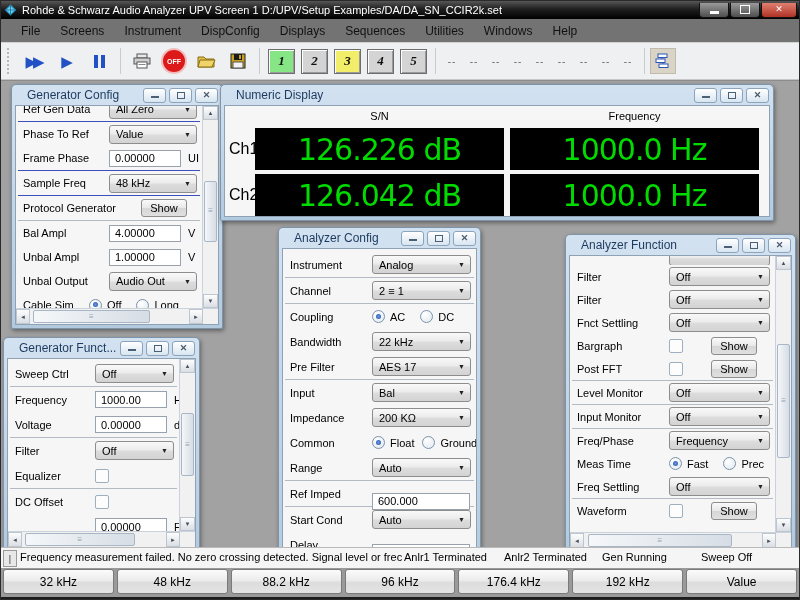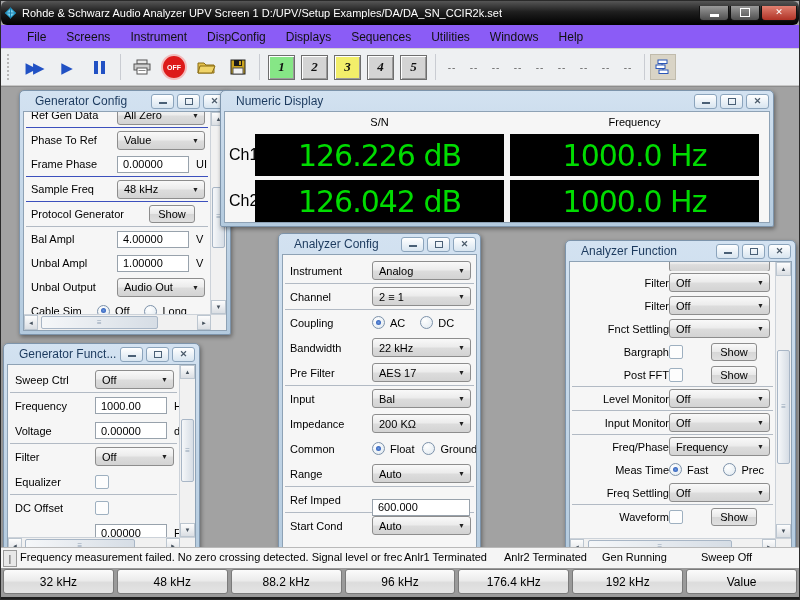--- a/index.html
+++ b/index.html
@@ -1,33 +1,33 @@
 <!DOCTYPE html>
 <html><head>
 <meta charset="utf-8">
 <style>
   html,body{margin:0;padding:0;background:#666;}
   #app{width:800px;height:600px;position:relative;font-family:"Liberation Sans",sans-serif;
        background:#a6a6a6;overflow:hidden;border:1px solid #2a2a2a;box-sizing:border-box;
        display:flex;flex-direction:column;}
   
-  .titlebar{height:24px;background:linear-gradient(#565656,#1f1f1f 45%,#000);display:flex;
-            align-items:center;padding:0 2px 0 3px;flex-shrink:0;border-radius:6px;}
+  .titlebar{height:18px;background:linear-gradient(#565656,#1f1f1f 45%,#000);display:flex;
+            align-items:center;padding:0 2px 0 3px;flex-shrink:0;}
   .rs-logo{width:13px;height:12px;margin-right:5px;}
   .titlebar .ttext{color:#fff;font-size:11px;white-space:nowrap;overflow:hidden;flex:1;}
   .winctl{display:flex;margin-left:4px;}
   .winctl .wc{width:28px;height:14px;border:1px solid #111;border-top:none;border-radius:0 0 4px 4px;
               display:flex;align-items:center;justify-content:center;color:#fff;font-size:9px;line-height:1;
               background:linear-gradient(#9a9a9a,#4e4e4e);margin-left:1px;}
   .winctl .wc.close{background:linear-gradient(#e08070,#b03226);width:34px;}
   .wc .mingl{width:9px;height:3px;background:#fff;margin-top:5px;}
   .wc .maxgl{width:8px;height:7px;border:1px solid #fff;}
   
-  .menubar{height:23px;background:#8b5cf6;border-bottom:1px solid #d2d2d2;display:flex;
-           align-items:center;padding-left:16px;flex-shrink:0;}
+  .menubar{height:23px;background:#737373;border-bottom:1px solid #d2d2d2;display:flex;
+           align-items:center;padding-left:10px;flex-shrink:0;}
   .menu-item{font-size:12px;color:#111;padding:3px 10px;}
   
   .toolbar{height:36px;background:#eef0f2;border-bottom:1px solid #c7c7c7;display:flex;
            align-items:center;padding:0 4px;flex-shrink:0;}
   .tgrip{width:4px;height:26px;border-left:2px dotted #b8b8b8;margin:0 6px 0 2px;}
   .tbtn{width:28px;height:26px;display:flex;align-items:center;justify-content:center;margin:0 2px;}
   .tsep{width:1px;height:26px;background:#c9ccd2;margin:0 5px;}
   .ticon-play{color:#2151c4;font-size:15px;line-height:1;}
   .ff span{margin:0 -2px;}
   .pausebars{display:flex;gap:3px;}
@@ -219,21 +219,21 @@
         <rect x="1" y="6" width="9" height="3.5" fill="#fff" stroke="#2b56b8"></rect>
         <rect x="4" y="11" width="9" height="3.5" fill="#fff" stroke="#2b56b8"></rect>
         <line x1="7" y1="4.5" x2="7" y2="6" stroke="#2b56b8"></line>
         <line x1="8" y1="9.5" x2="8" y2="11" stroke="#2b56b8"></line>
       </svg>
     </div>
   </div>
 
   <div class="mdi">
 
-    <div class="win gc" style="left:18px;top:3px;width:212px;height:245px;">
+    <div class="win gc" style="left:10px;top:3px;width:212px;height:245px;">
       <div class="wtitle">
         <span>Generator Config</span>
         <div class="wbtns">
           <div class="wbtn">
               <span class="mg"></span>
             </div>
           <div class="wbtn">
               <span class="rg"></span>
             </div>
           <div class="wbtn">
@@ -477,21 +477,21 @@
             <span class="lbl">Delay</span>
             <div class="inp">
               <span>0.00000</span>
             </div>
             <span class="unit">s</span>
           </div>
         </div>
       </div>
     </div>
 
-    <div class="win af" style="left:564px;top:153px;width:231px;height:319px;text-align:right;">
+    <div class="win af" style="left:564px;top:153px;width:231px;height:319px;">
       <div class="wtitle">
         <span>Analyzer Function</span>
         <div class="wbtns">
           <div class="wbtn">
               <span class="mg"></span>
             </div>
           <div class="wbtn">
               <span class="rg"></span>
             </div>
           <div class="wbtn">

